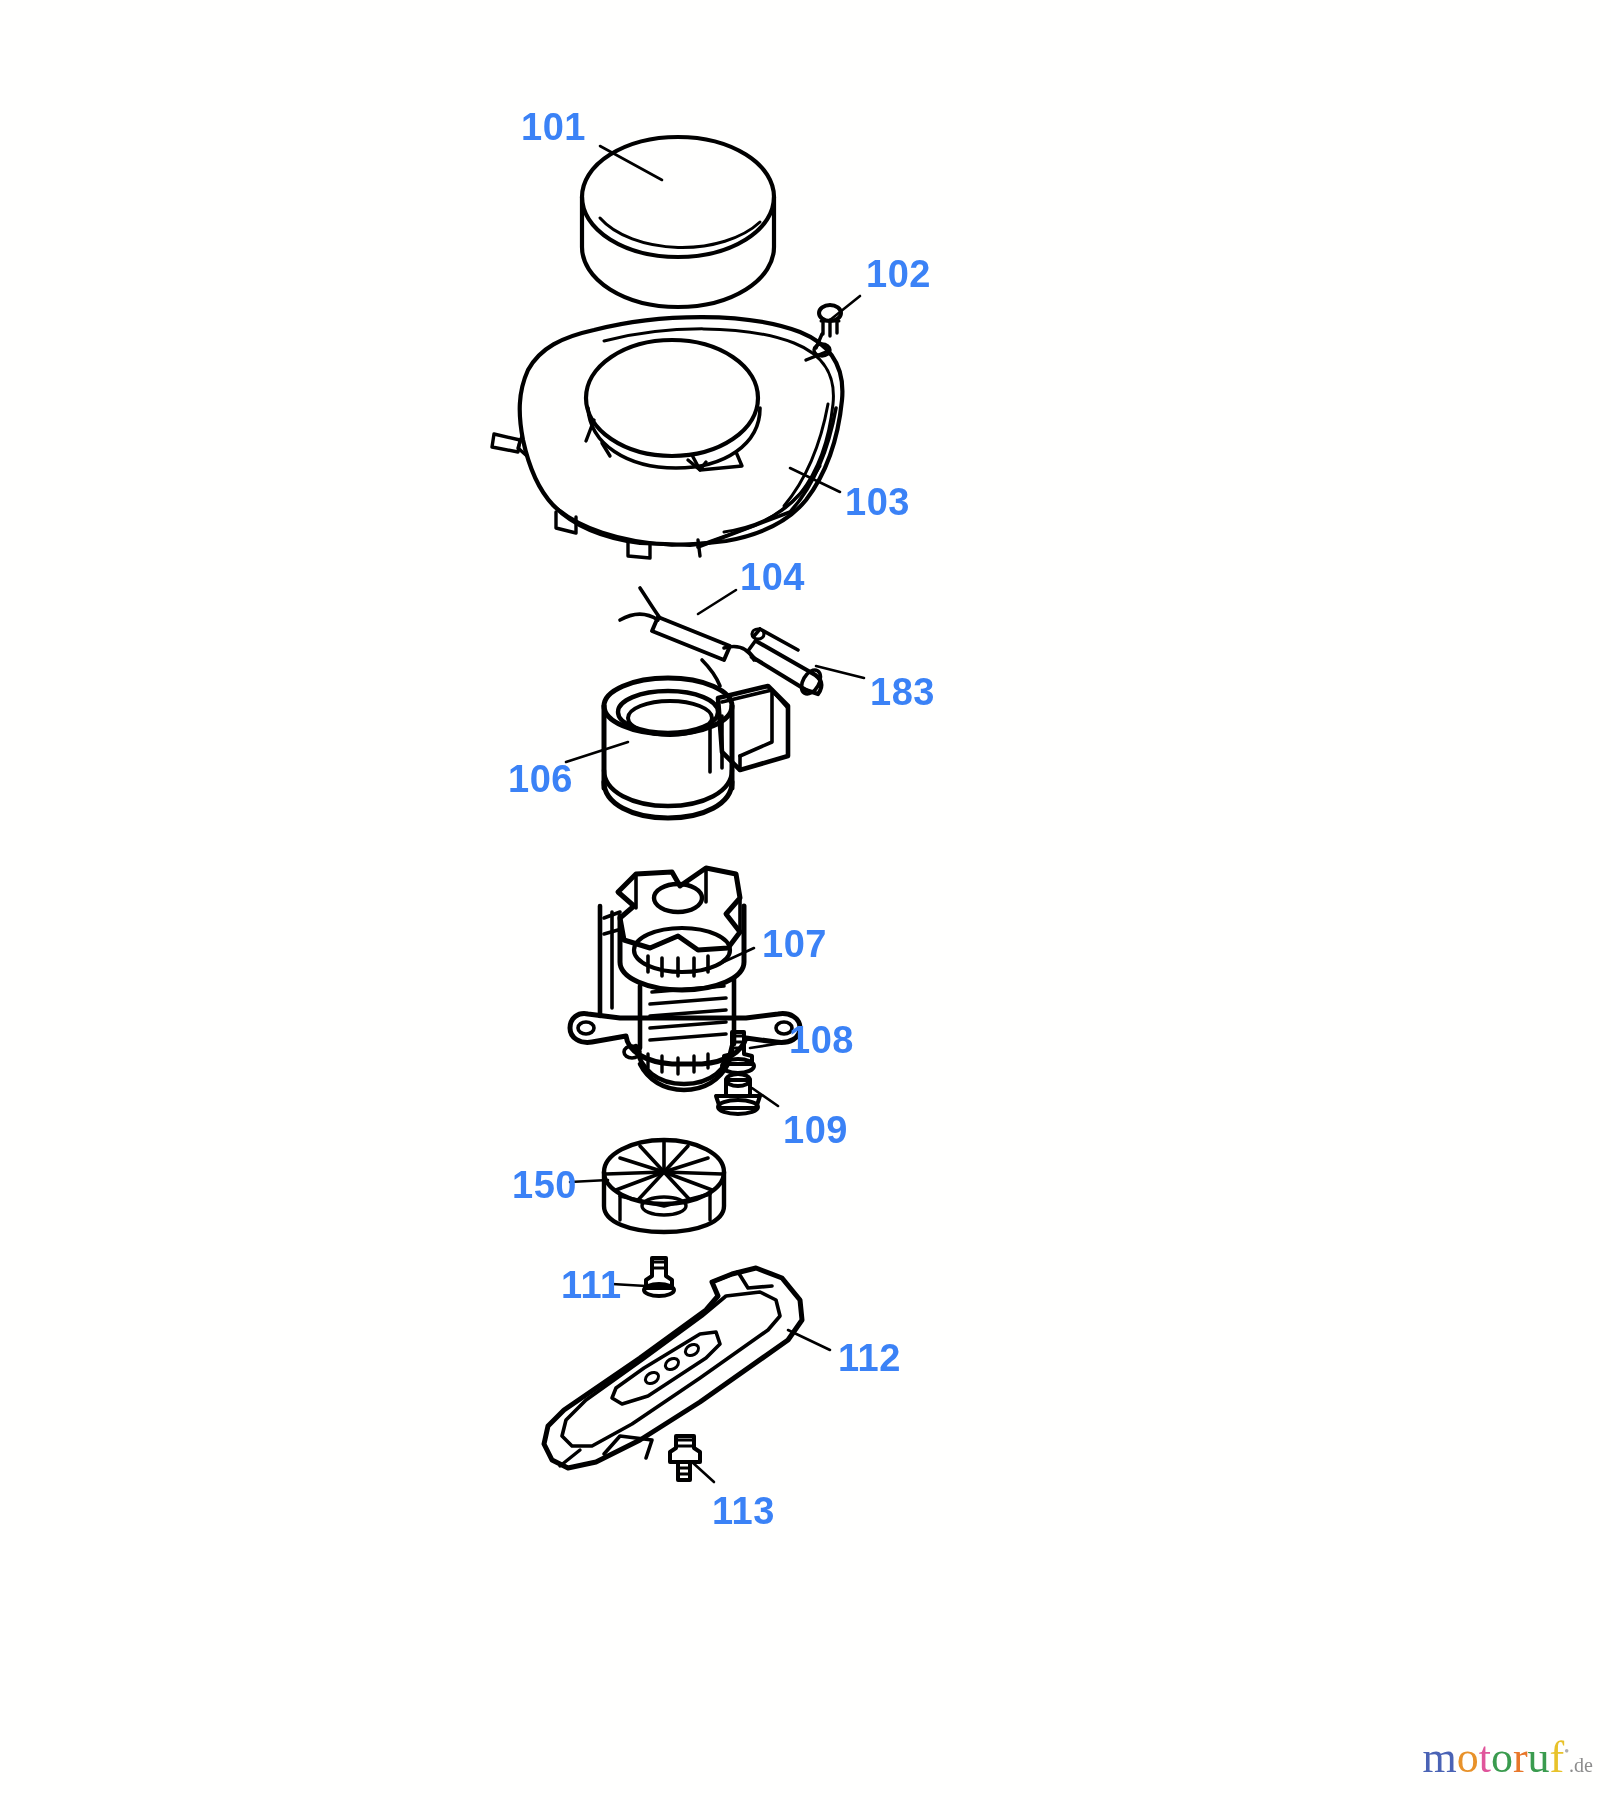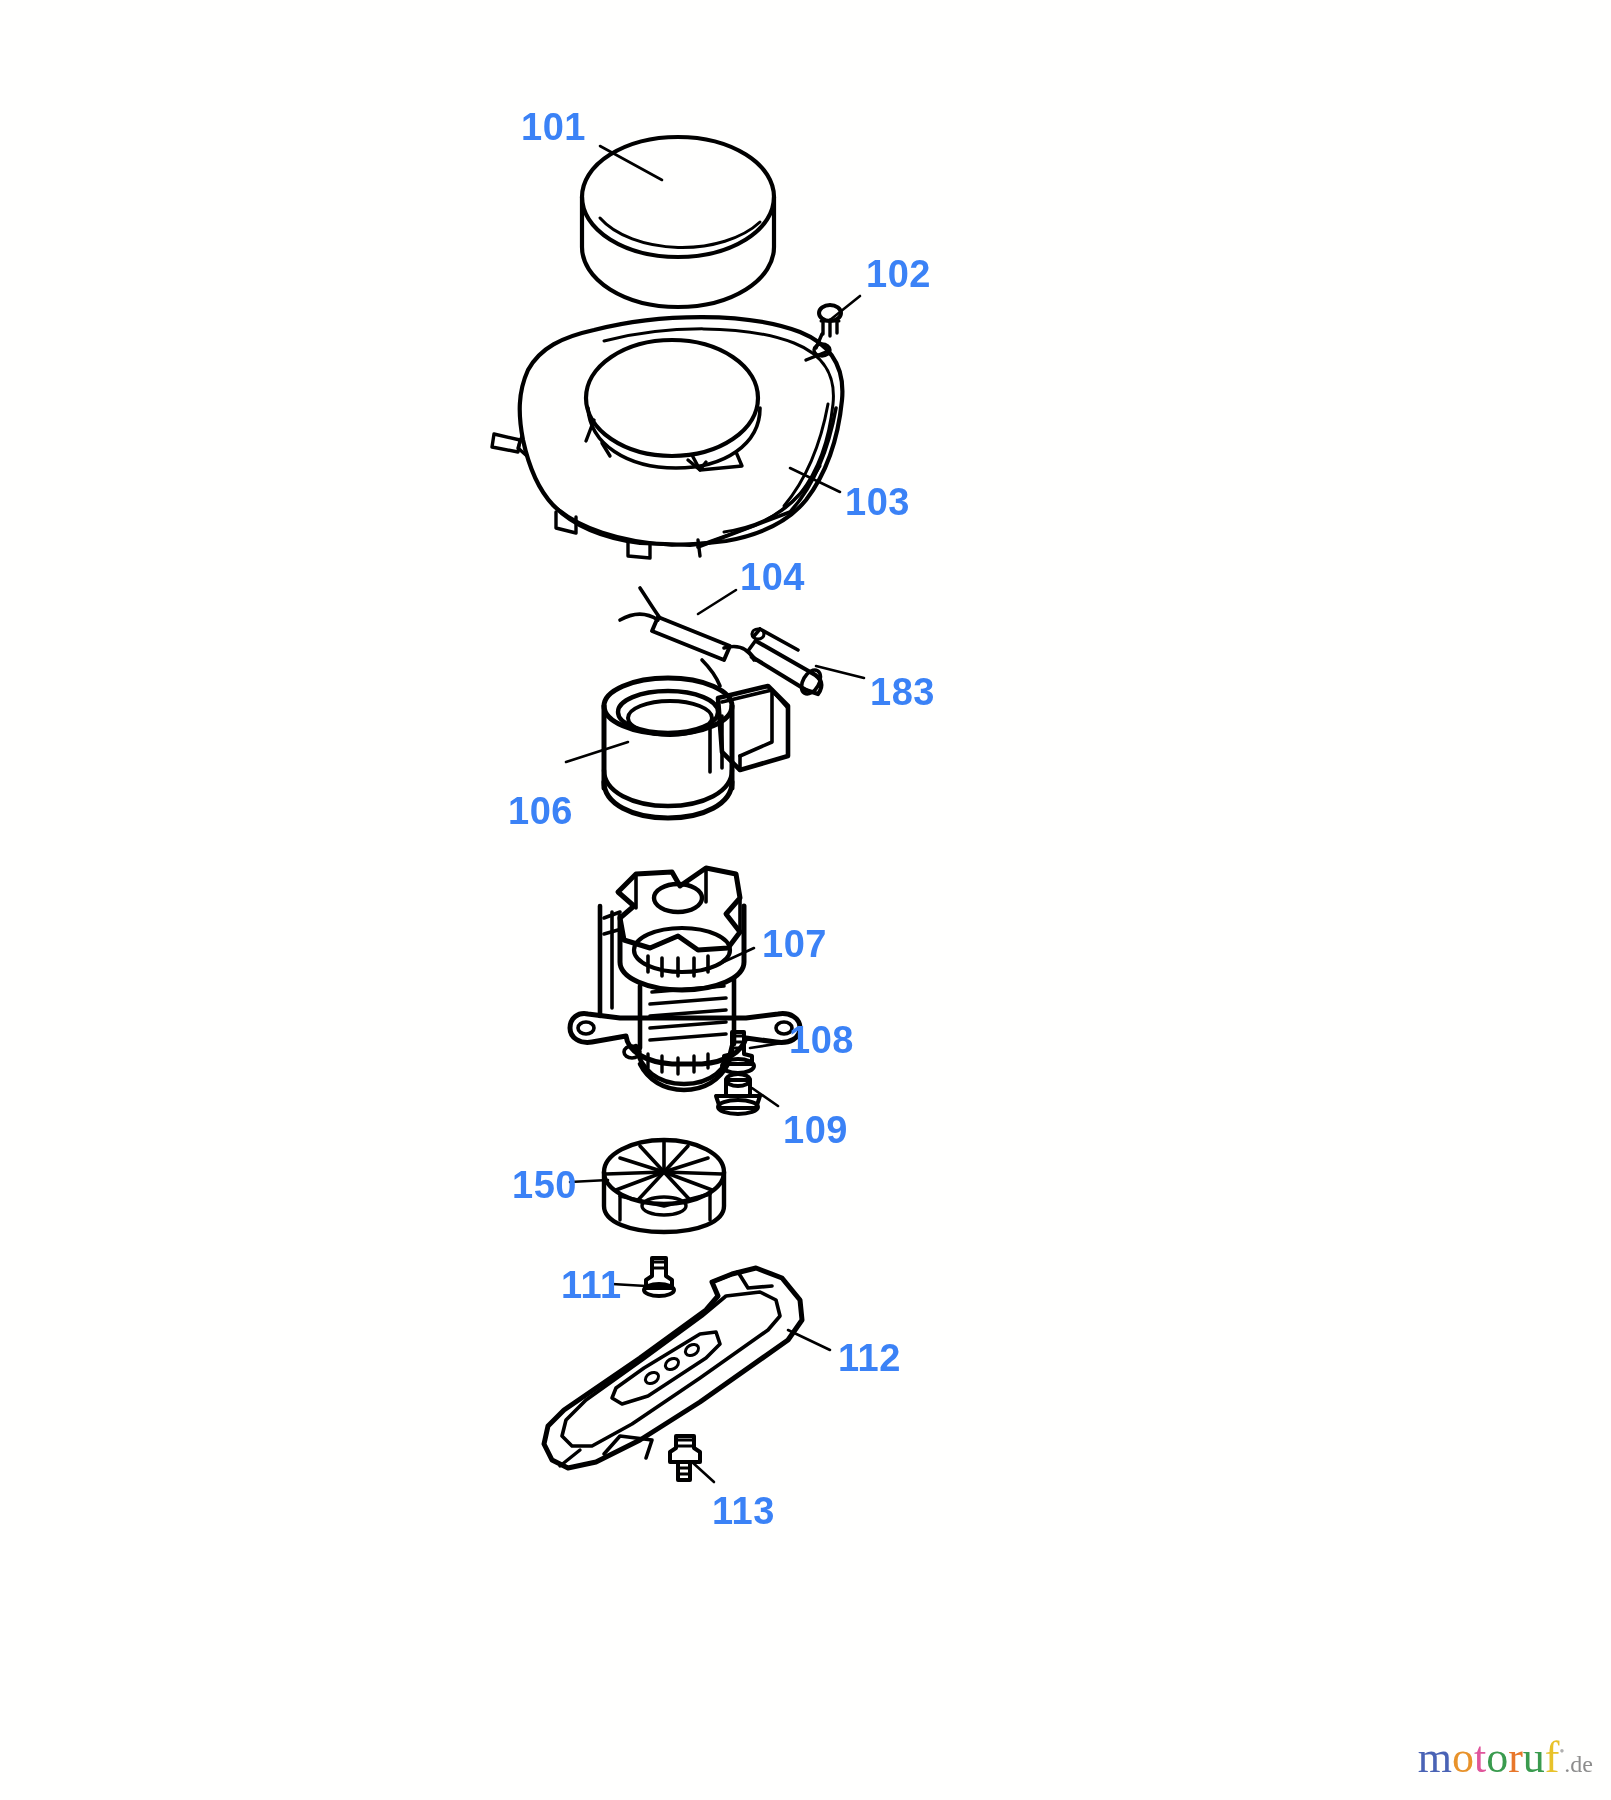--- a/index.html
+++ b/index.html
@@ -44,21 +44,21 @@
     line-height: 1;
     white-space: nowrap;
     user-select: none;
   }
   #watermark .wm-sup {
     font-size: 14px;
     vertical-align: super;
     color: #b0b0b0;
   }
   #watermark .wm-de {
-    font-size: 24px;
+    font-size: 20px;
     color: #8d8d8d;
   }
 </style>
 </head>
 <body>
 
 <div id="page">
 
   <svg id="diagram" viewBox="0 0 1611 1800" xmlns="http://www.w3.org/2000/svg">
     <g fill="none" stroke="#000000" stroke-width="4.2" stroke-linecap="round" stroke-linejoin="round">
@@ -327,21 +327,21 @@
       </g>
 
     </g>
   </svg>
 
   <div class="label" style="left:521px; top:108px;">101</div>
   <div class="label" style="left:866px; top:255px;">102</div>
   <div class="label" style="left:845px; top:483px;">103</div>
   <div class="label" style="left:740px; top:558px;">104</div>
   <div class="label" style="left:870px; top:673px;">183</div>
-  <div class="label" style="left:508px; top:792px;">106</div>
+  <div class="label" style="left:508px; top:760px;">106</div>
   <div class="label" style="left:762px; top:925px;">107</div>
   <div class="label" style="left:789px; top:1021px;">108</div>
   <div class="label" style="left:783px; top:1111px;">109</div>
   <div class="label" style="left:512px; top:1166px;">150</div>
   <div class="label" style="left:561px; top:1266px;">111</div>
   <div class="label" style="left:838px; top:1339px;">112</div>
   <div class="label" style="left:712px; top:1492px;">113</div>
 
   <div id="watermark">
     <span style="color:#4a63b5">m</span><span style="color:#e8922a">o</span><span style="color:#e0559b">t</span><span style="color:#3a9b4e">o</span><span style="color:#e8772a">r</span><span style="color:#3a9b4e">u</span><span style="color:#e8c22a">f</span><span class="wm-sup">•</span><span class="wm-de">.de</span>

